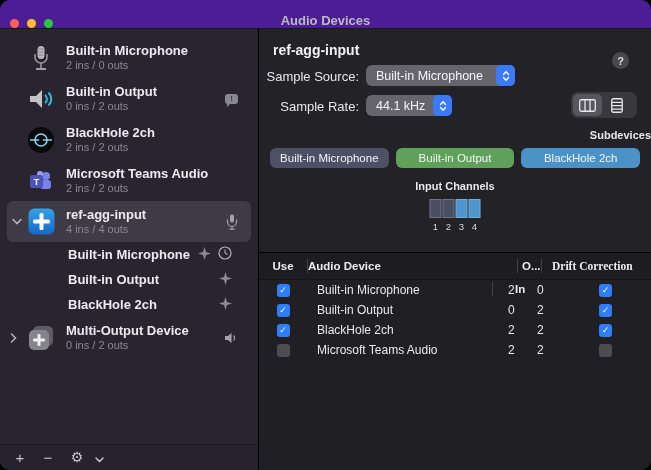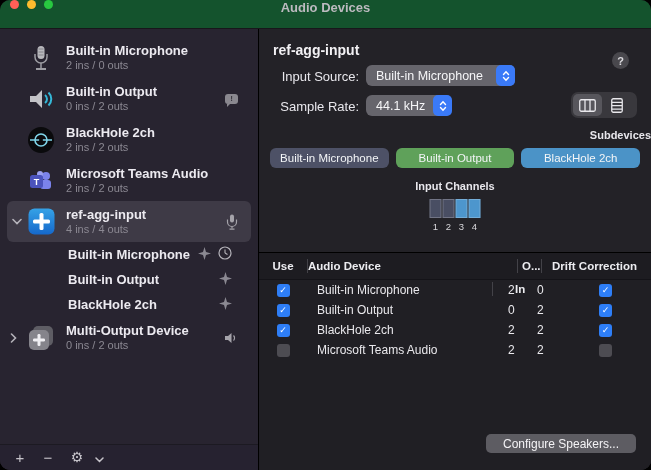--- a/index.html
+++ b/index.html
@@ -1,19 +1,19 @@
 <!DOCTYPE html>
 <html><head>
 <meta charset="utf-8">
 <style>
   html,body{margin:0;padding:0;background:#000;}
   body{width:651px;height:470px;font-family:"Liberation Sans","DejaVu Sans",sans-serif;-webkit-font-smoothing:antialiased;}
   .window{width:651px;height:470px;border-radius:10px;overflow:hidden;display:flex;flex-direction:column;background:#222126;}
   
-  .titlebar{height:28px;flex:none;background:#14532d;border-bottom:1px solid #18171b;display:flex;align-items:flex-start;position:relative;}
+  .titlebar{height:28px;flex:none;background:#4c1d95;border-bottom:1px solid #18171b;display:flex;align-items:flex-end;position:relative;}
   .traffic{display:flex;gap:8px;margin-left:10px;z-index:2;}
   .light{width:9px;height:9px;border-radius:50%;}
   .light.red{background:#ff5f57;}
   .light.yellow{background:#febc2e;}
   .light.green{background:#28c840;}
   .wtitle{position:absolute;left:0;right:0;text-align:center;color:#bcbabf;font-size:13px;font-weight:700;}
   
   .main{flex:1;display:flex;min-height:0;}
   .sidebar{width:258px;flex:none;background:#282430;border-right:1px solid #000;display:flex;flex-direction:column;}
   .list{flex:1;padding-top:8px;overflow:hidden;}
@@ -65,21 +65,21 @@
   .blabels span{width:12px;text-align:center;font-size:9.5px;color:#d8d7db;}
   
   .table{position:absolute;left:0;right:0;top:223px;bottom:0;border-top:1px solid #000;background:#201f24;}
   .thead{height:26px;display:flex;align-items:center;background:#1d1c21;border-bottom:1px solid #141318;}
   .hcell{height:14px;line-height:14px;font-size:11.5px;font-weight:700;color:#ececf0;box-sizing:border-box;white-space:nowrap;}
   .hcell + .hcell{border-left:1px solid #434248;}
   .c-use{width:48px;flex:none;text-align:center;}
   .c-dev{width:185px;flex:none;}
   .c-in{width:25px;flex:none;padding-left:22px;margin-top:45px;}
   .c-out{width:24px;flex:none;padding-left:4px;}
-  .c-drift{flex:1;padding-left:10px;}
+  .c-drift{flex:1;padding-left:10px;font-family:Liberation Serif, serif;}
   .trow{height:20px;display:flex;align-items:center;font-size:12px;color:#e9e8ec;}
   .trow:first-of-type{margin-top:3px;}
   .cellc{width:48px;flex:none;display:flex;justify-content:center;}
   .celld{width:185px;flex:none;padding-left:10px;white-space:nowrap;}
   .celli{width:25px;flex:none;padding-left:6px;}
   .cello{width:24px;flex:none;padding-left:4px;}
   .celldr{flex:1;padding-left:38px;display:flex;}
   .cb{width:13px;height:13px;border-radius:3px;display:flex;align-items:center;justify-content:center;}
   .cb.checked{background:#2e7ef7;}
   .cb.checked::after{content:"✓";color:#fff;font-size:9px;font-weight:700;}
@@ -282,21 +282,21 @@
               <path d="M1 1 L4.5 4.5 L8 1" fill="none" stroke="#c6c4ca" stroke-width="1.5" stroke-linecap="round"></path>
             </svg>
         </span>
       </div>
     </div>
 
     <div class="content">
       <div class="ptitle">ref-agg-input</div>
       <div class="helpbtn">?</div>
 
-      <div class="flabel clock">Input Source:</div>
+      <div class="flabel clock">Sample Source:</div>
       <div class="popup clock">
         <span class="ptext">Built-in Microphone</span>
         <span class="cap">
           <svg width="8" height="12" viewBox="0 0 8 12">
               <path d="M1.5 4.5 L4 1.8 L6.5 4.5" fill="none" stroke="#fff" stroke-width="1.4" stroke-linecap="round"></path>
               <path d="M1.5 7.5 L4 10.2 L6.5 7.5" fill="none" stroke="#fff" stroke-width="1.4" stroke-linecap="round"></path>
             </svg>
         </span>
       </div>
 
@@ -399,16 +399,15 @@
             </span>
           <span class="celld">Microsoft Teams Audio</span>
           <span class="celli">2</span>
           <span class="cello">2</span>
           <span class="celldr">
               <span class="cb unchecked"></span>
             </span>
         </div>
       </div>
 
-      <div class="configbtn">Configure Speakers...</div>
     </div>
   </div>
 </div>
 
 </body></html>

